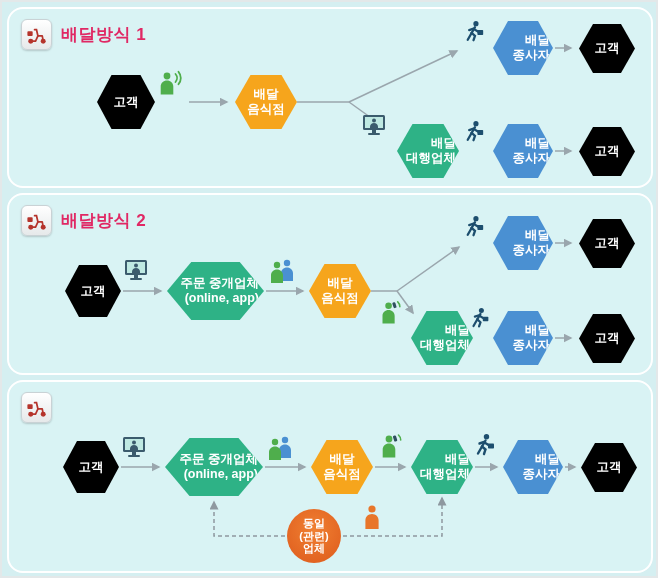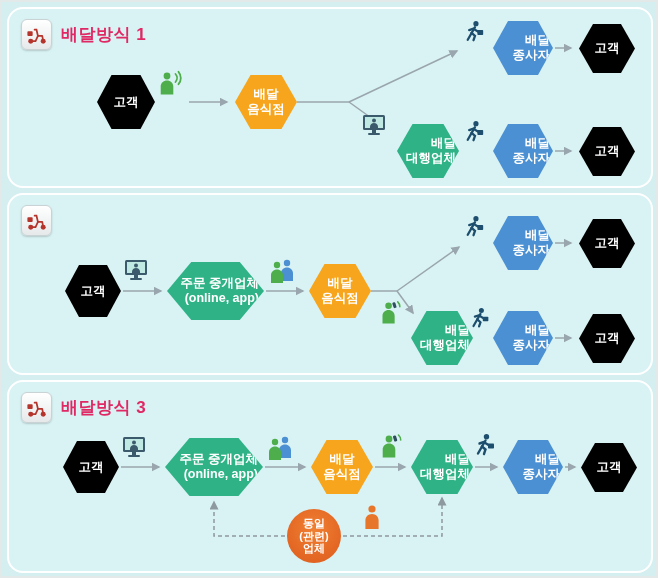--- a/index.html
+++ b/index.html
@@ -157,20 +157,21 @@
 
   <div class="title-box">
     <svg width="23" height="23" viewBox="0 0 24 24">
       <circle cx="6" cy="19" r="2.6" fill="#b5342c"></circle>
       <circle cx="19" cy="19" r="2.6" fill="#b5342c"></circle>
       <path d="M6 19h5l2.5-5.5H18L19 19" fill="none" stroke="#b5342c" stroke-width="1.8" stroke-linejoin="round"></path>
       <path d="M13.5 13.5 12 7h-2" fill="none" stroke="#b5342c" stroke-width="1.8" stroke-linecap="round"></path>
       <rect x="2.5" y="8.5" width="5.5" height="5" rx="1" fill="#b5342c"></rect>
     </svg>
   </div>
+  <div class="panel-title">배달방식 2</div>
 
   <div class="hex green" style="left:56px;top:70px;width:56px;height:52px">고객</div>
   <div class="icon" style="left:114px;top:62px">
     <svg width="28" height="28" viewBox="0 0 28 28">
       <rect x="2" y="3" width="22" height="15" rx="1.5" fill="#3b5b6d"></rect>
       <rect x="4" y="5" width="18" height="11" fill="#bfe9e2"></rect>
       <circle cx="13" cy="8.5" r="2" fill="#3b5b6d"></circle>
       <path d="M13 11c-2.2 0-4 1.6-4 3.6V16h8v-1.4c0-2-1.8-3.6-4-3.6z" fill="#3b5b6d"></path>
       <rect x="11" y="18" width="4" height="3" fill="#3b5b6d"></rect>
       <rect x="7" y="21" width="12" height="2" rx="1" fill="#3b5b6d"></rect>
@@ -254,21 +255,20 @@
 
   <div class="title-box">
     <svg width="23" height="23" viewBox="0 0 24 24">
       <circle cx="6" cy="19" r="2.6" fill="#b5342c"></circle>
       <circle cx="19" cy="19" r="2.6" fill="#b5342c"></circle>
       <path d="M6 19h5l2.5-5.5H18L19 19" fill="none" stroke="#b5342c" stroke-width="1.8" stroke-linejoin="round"></path>
       <path d="M13.5 13.5 12 7h-2" fill="none" stroke="#b5342c" stroke-width="1.8" stroke-linecap="round"></path>
       <rect x="2.5" y="8.5" width="5.5" height="5" rx="1" fill="#b5342c"></rect>
     </svg>
   </div>
-  <div class="panel-title">배달방식 3</div>
 
   <div class="hex green" style="left:54px;top:59px;width:56px;height:52px">고객</div>
   <div class="icon" style="left:112px;top:52px">
     <svg width="28" height="28" viewBox="0 0 28 28">
       <rect x="2" y="3" width="22" height="15" rx="1.5" fill="#3b5b6d"></rect>
       <rect x="4" y="5" width="18" height="11" fill="#bfe9e2"></rect>
       <circle cx="13" cy="8.5" r="2" fill="#3b5b6d"></circle>
       <path d="M13 11c-2.2 0-4 1.6-4 3.6V16h8v-1.4c0-2-1.8-3.6-4-3.6z" fill="#3b5b6d"></path>
       <rect x="11" y="18" width="4" height="3" fill="#3b5b6d"></rect>
       <rect x="7" y="21" width="12" height="2" rx="1" fill="#3b5b6d"></rect>

